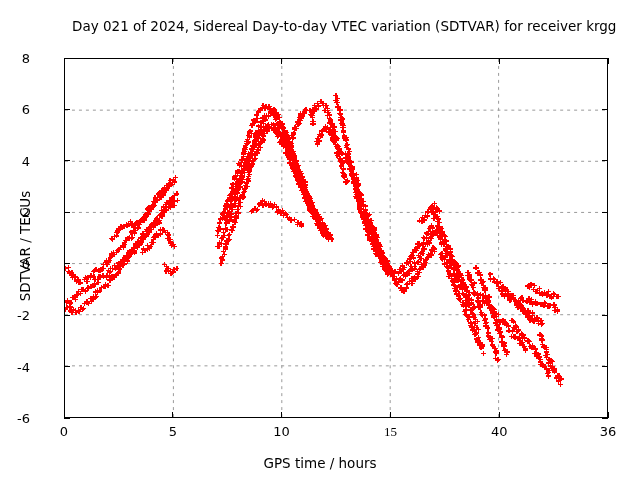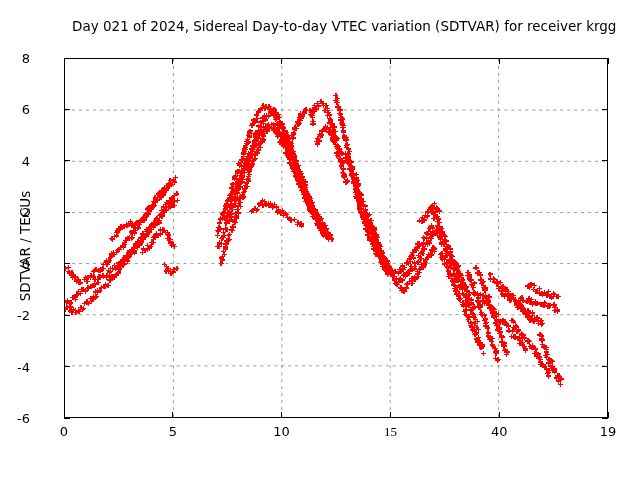--- a/index.html
+++ b/index.html
@@ -85,38 +85,39 @@
   }
 </style>
 </head>
 <body>
 
 <div id="page">
 
   <div id="chart-title">Day 021 of 2024, Sidereal Day-to-day VTEC variation (SDTVAR) for receiver krgg</div>
 
   <div id="ylabel">SDTVAR / TECUs</div>
+  <div id="xlabel">GPS time / hours</div>
 
   <div id="ytick-container">
       <div class="ytick-label" style="top: 418px;">-6</div>
       <div class="ytick-label" style="top: 366.571px;">-4</div>
       <div class="ytick-label" style="top: 315.143px;">-2</div>
       <div class="ytick-label" style="top: 263.714px;">0</div>
       <div class="ytick-label" style="top: 212.286px;">2</div>
       <div class="ytick-label" style="top: 160.857px;">4</div>
       <div class="ytick-label" style="top: 109.429px;">6</div>
       <div class="ytick-label" style="top: 58px;">8</div>
     </div>
   <div id="xtick-container">
       <div class="xtick-label" style="left: 64px;">0</div>
       <div class="xtick-label" style="left: 172.8px;">5</div>
       <div class="xtick-label" style="left: 281.6px;">10</div>
       <div class="xtick-label" style="left: 390.4px; font-family: Liberation Serif, serif;">15</div>
       <div class="xtick-label" style="left: 499.2px;">40</div>
-      <div class="xtick-label" style="left: 608px;">19</div>
+      <div class="xtick-label" style="left: 608px;">36</div>
     </div>
 
   <div id="plot-area">
     <svg id="grid-layer" viewBox="0 0 544 360" preserveAspectRatio="none">
         <line x1="0" x2="544" y1="308.57142857142856" y2="308.57142857142856" stroke="#999999" stroke-width="1" stroke-dasharray="3,4"></line>
         <line x1="0" x2="544" y1="257.14285714285717" y2="257.14285714285717" stroke="#999999" stroke-width="1" stroke-dasharray="3,4"></line>
         <line x1="0" x2="544" y1="205.71428571428572" y2="205.71428571428572" stroke="#999999" stroke-width="1" stroke-dasharray="3,4"></line>
         <line x1="0" x2="544" y1="154.2857142857143" y2="154.2857142857143" stroke="#999999" stroke-width="1" stroke-dasharray="3,4"></line>
         <line x1="0" x2="544" y1="102.85714285714283" y2="102.85714285714283" stroke="#999999" stroke-width="1" stroke-dasharray="3,4"></line>
         <line x1="0" x2="544" y1="51.428571428571445" y2="51.428571428571445" stroke="#999999" stroke-width="1" stroke-dasharray="3,4"></line>

